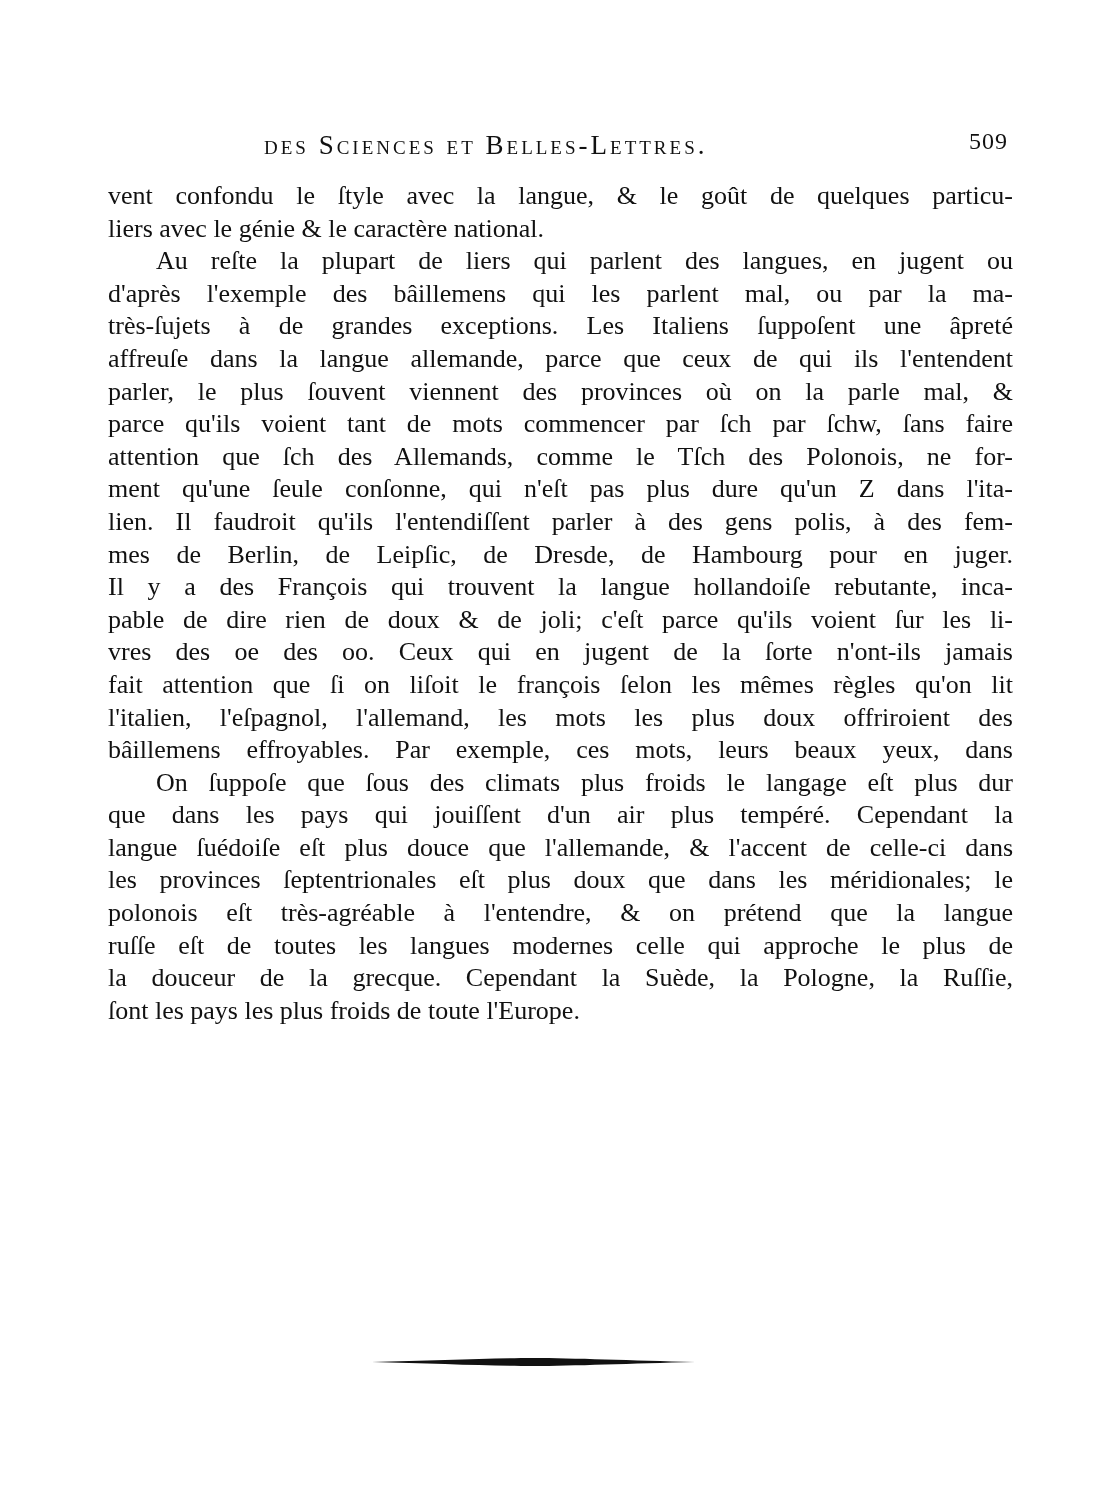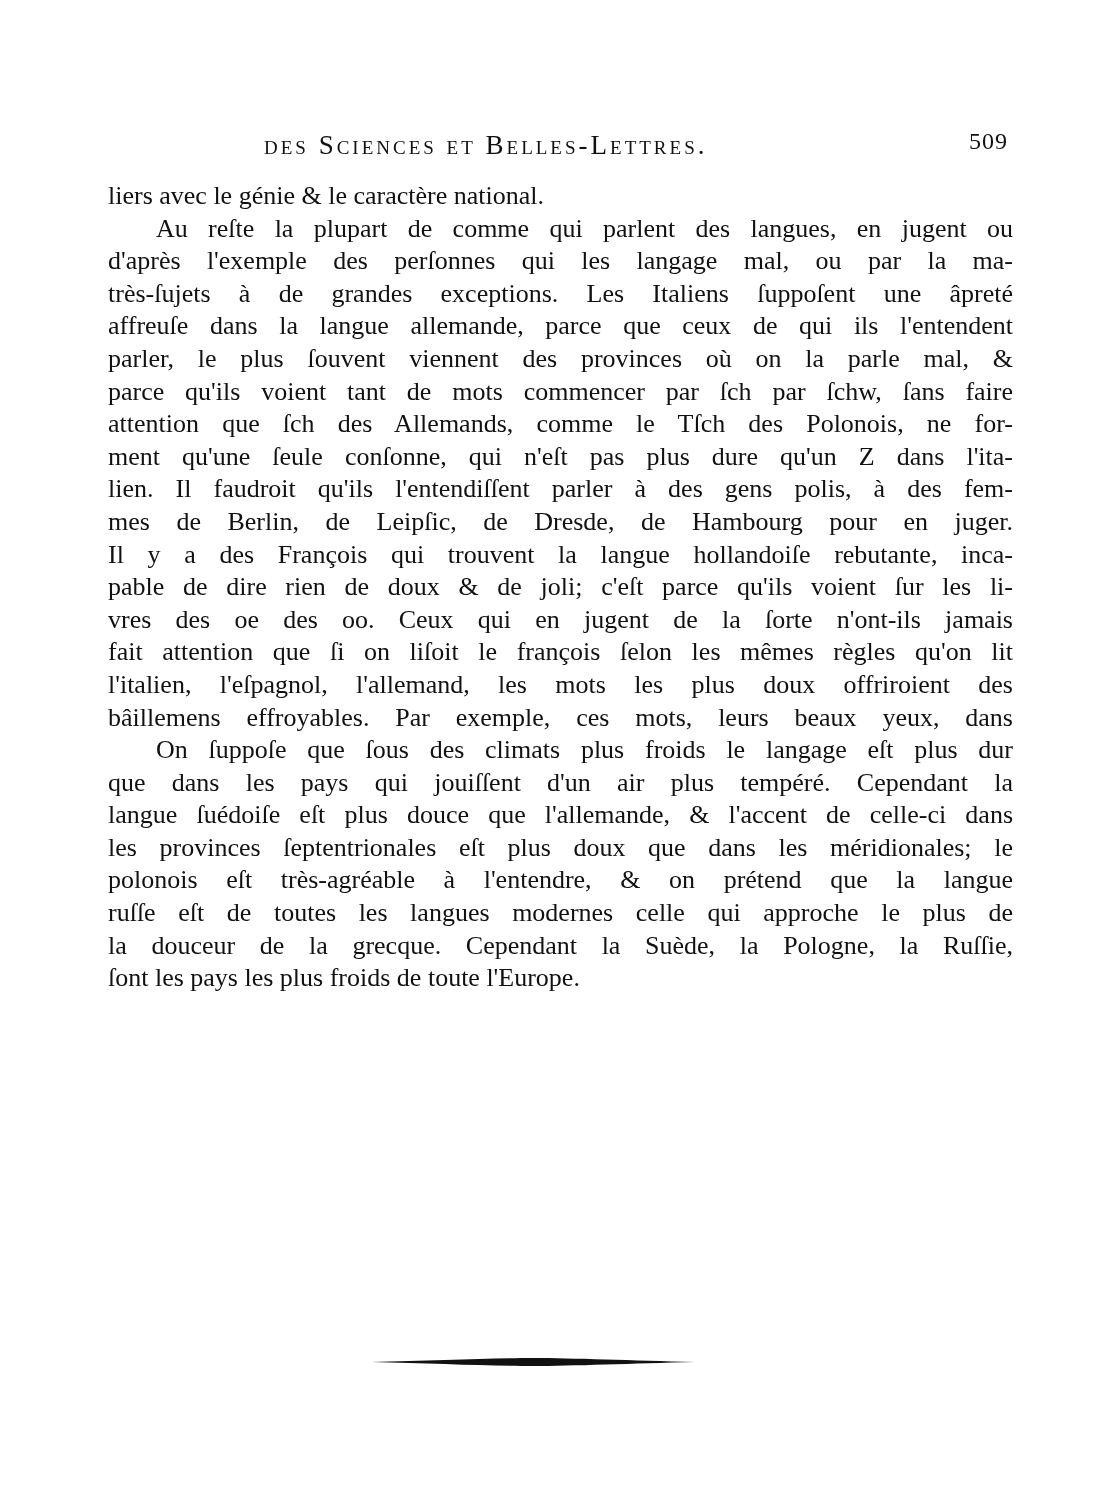--- a/index.html
+++ b/index.html
@@ -19,23 +19,24 @@
   </style>
 </head>
 <body>
 
 <div class="header">
   <span class="running-title">des Sciences et Belles-Lettres.</span>
   <span class="page-number">509</span>
 </div>
 
 <div class="body-text">
+  <div class="line">vent confondu le ſtyle avec la langue, &amp; le goût de quelques particu-</div>
   <div class="line last">liers avec le génie &amp; le caractère national.</div>
-  <div class="line indent">Au reſte la plupart de comme qui parlent des langues, en jugent ou</div>
-  <div class="line">d'après l'exemple des perſonnes qui les langage mal, ou par la ma-</div>
+  <div class="line indent">Au reſte la plupart de liers qui parlent des langues, en jugent ou</div>
+  <div class="line">d'après l'exemple des bâillemens qui les parlent mal, ou par la ma-</div>
   <div class="line">très-ſujets à de grandes exceptions. Les Italiens ſuppoſent une âpreté</div>
   <div class="line">affreuſe dans la langue allemande, parce que ceux de qui ils l'entendent</div>
   <div class="line">parler, le plus ſouvent viennent des provinces où on la parle mal, &amp;</div>
   <div class="line">parce qu'ils voient tant de mots commencer par ſch par ſchw, ſans faire</div>
   <div class="line">attention que ſch des Allemands, comme le Tſch des Polonois, ne for-</div>
   <div class="line">ment qu'une ſeule conſonne, qui n'eſt pas plus dure qu'un Z dans l'ita-</div>
   <div class="line">lien. Il faudroit qu'ils l'entendiſſent parler à des gens polis, à des fem-</div>
   <div class="line">mes de Berlin, de Leipſic, de Dresde, de Hambourg pour en juger.</div>
   <div class="line">Il y a des François qui trouvent la langue hollandoiſe rebutante, inca-</div>
   <div class="line">pable de dire rien de doux &amp; de joli; c'eſt parce qu'ils voient ſur les li-</div>

